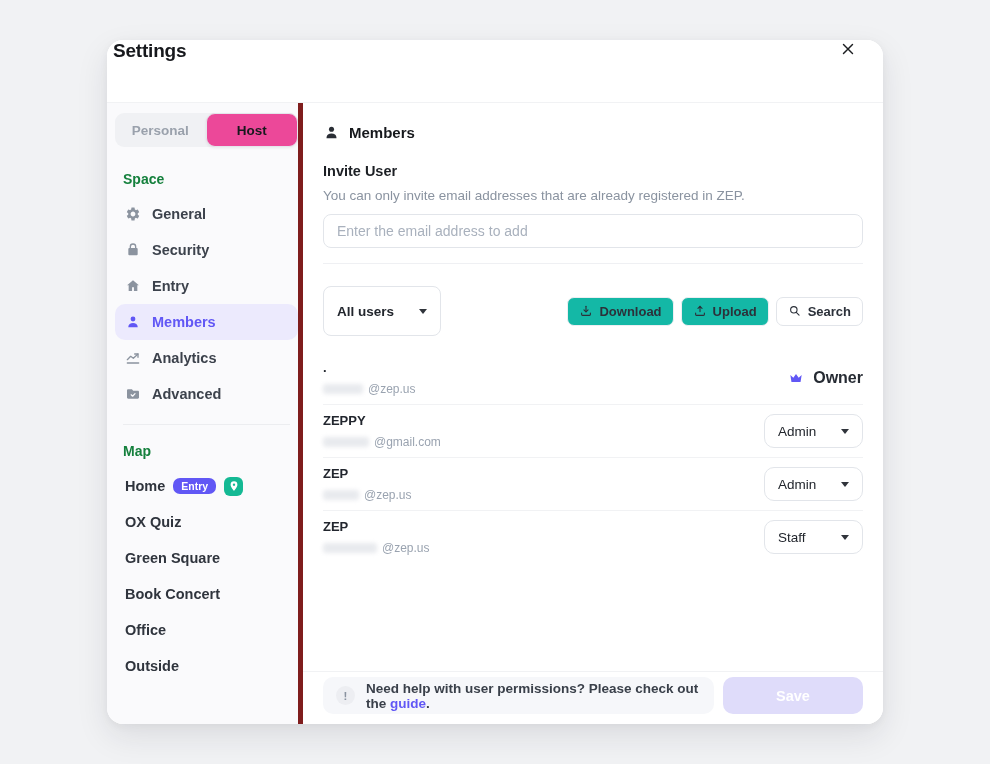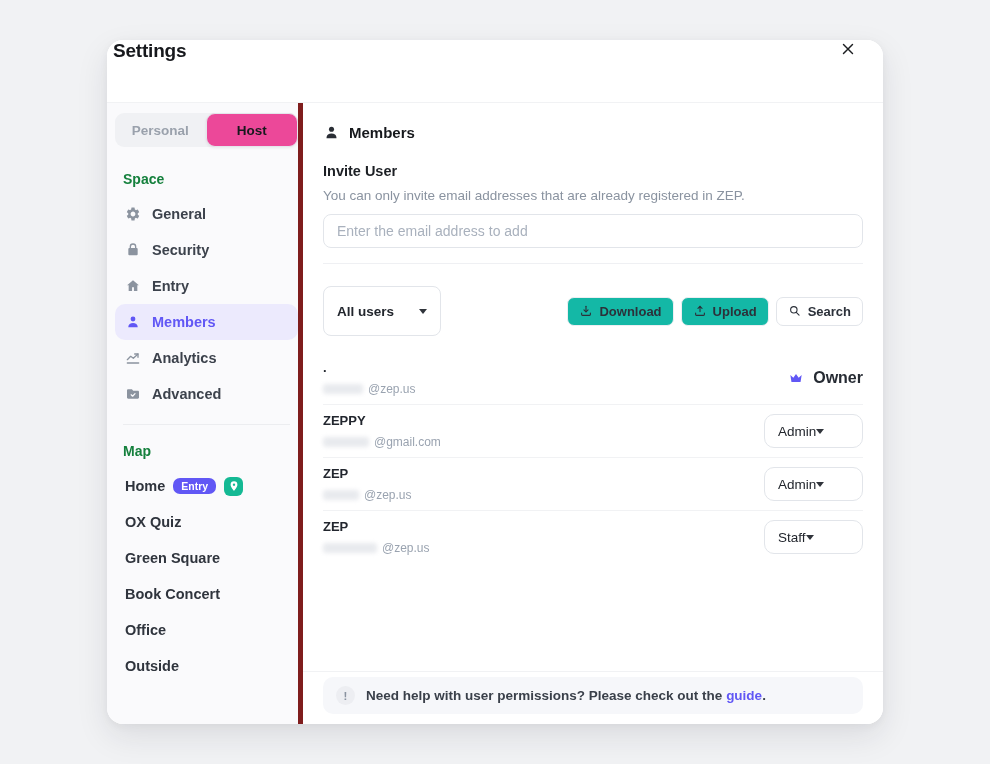--- a/index.html
+++ b/index.html
@@ -109,21 +109,21 @@
   }
   .member-row:last-child { border-bottom:none; }
   .m-name { font-size:13px; font-weight:700; color:#22262E; }
   .m-email-line { display:flex; align-items:center; margin-top:7px; }
   .blur-bar { height:10px; background:#E8EAEE; border-radius:3px; filter:blur(2px); margin-right:5px; }
   .m-email { font-size:12px; color:#9AA3B0; }
   .owner-badge { display:flex; align-items:center; gap:9px; font-size:16px; font-weight:700; color:#262B33; }
   .owner-badge svg { width:16px; height:16px; }
   .role-select {
     width:99px; height:34px; background:#fff; border:1px solid #E2E5EA; border-radius:10px;
-    display:flex; align-items:center; padding:0 13px;
+    display:flex; align-items:center; justify-content:space-between; padding:0 13px;
     font-size:13.5px; font-weight:500; color:#22262D; cursor:pointer;
   }
   
   .footer {
     flex:0 0 48px; border-top:1px solid #F1F2F4; display:flex; gap:9px;
     align-items:center; padding:0 20px; margin-bottom:5px;
   }
   .help-banner {
     flex:1; height:37px; background:#F6F7FA; border-radius:10px;
     display:flex; align-items:center; gap:11px; padding:0 13px;
@@ -376,17 +376,18 @@
         </div>
       </div>
 
       <div class="footer">
         <div class="help-banner">
           <span class="help-icon">!</span>
           <span>
             <span>Need help with user permissions? Please check out the </span><a class="help-link">guide</a><span>.</span>
           </span>
         </div>
+        <button class="save-btn">Save</button>
       </div>
 
     </div>
   </div>
 </div>
 
 </body></html>

